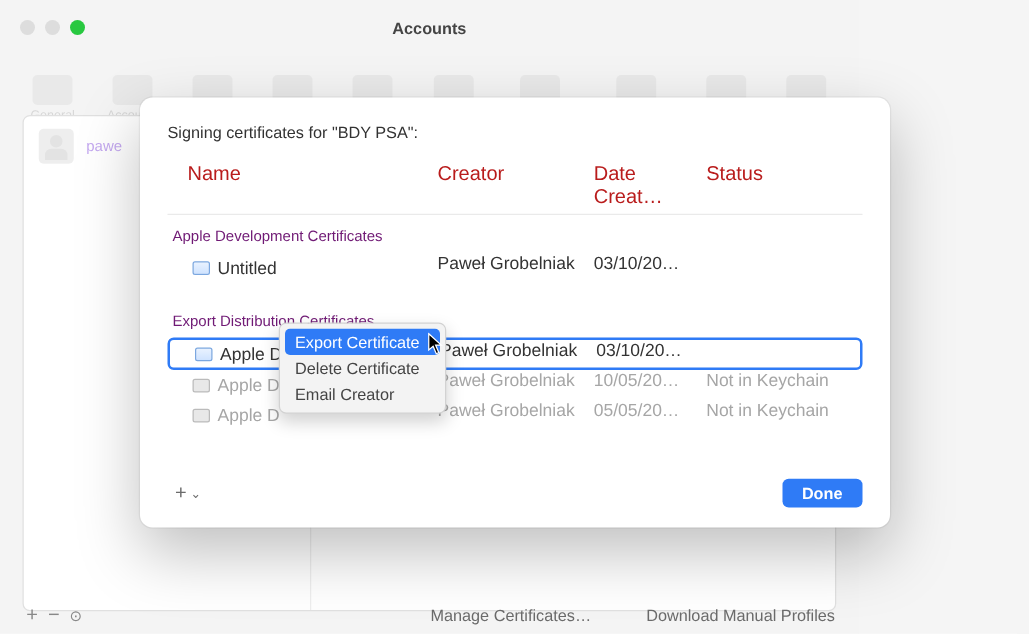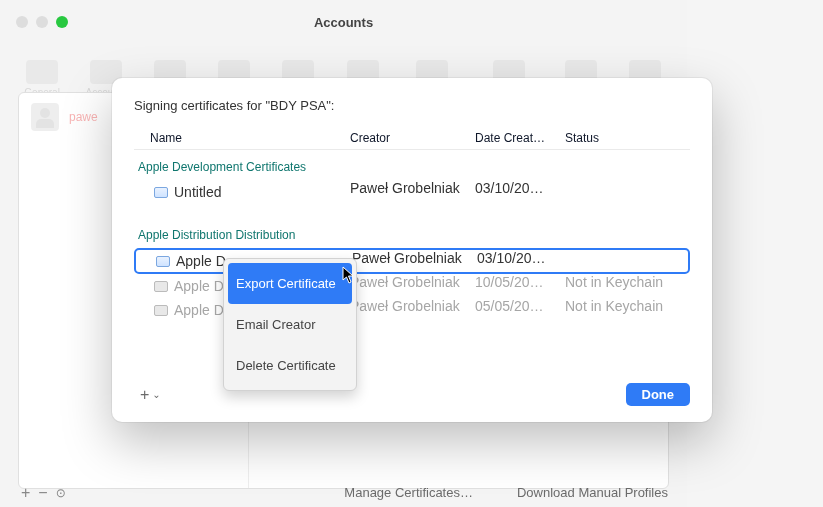--- a/index.html
+++ b/index.html
@@ -17,51 +17,51 @@
 .toolbar{height:54px;display:flex;align-items:flex-end;justify-content:center;gap:14px;opacity:0.18;filter:blur(0.5px)}
 .tool-item{display:flex;flex-direction:column;align-items:center;font-size:10px;color:#555;min-width:50px}
 .tool-icon-box{width:32px;height:24px;background:#bbb;border-radius:4px;margin-bottom:3px}
 
 .content-area{position:absolute;left:18px;right:18px;top:92px;bottom:18px;background:#fff;border:1px solid #e0e0e0;border-radius:6px}
 .sidebar-bg{position:absolute;left:0;top:0;bottom:0;width:230px;border-right:1px solid #eee}
 .account-row{display:flex;align-items:center;gap:10px;padding:10px 12px;opacity:.4}
 .avatar{width:28px;height:28px;background:#d6d6d6;border-radius:4px;position:relative}
 .avatar::after{content:"";position:absolute;top:5px;left:9px;width:10px;height:10px;background:#bbb;border-radius:50%}
 .avatar::before{content:"";position:absolute;bottom:3px;left:5px;right:5px;height:9px;background:#bbb;border-radius:5px 5px 0 0}
-.acct-text{font-size:12px;color:#ef4444}
+.acct-text{font-size:12px;color:#6d28d9}
 
 .footer-dim{position:absolute;bottom:-12px;right:0;display:flex;gap:44px;color:#6b6b6b;font-size:13px}
 .footer-dim span{cursor:default}
 
 .bottom-left-controls{position:absolute;left:2px;bottom:-14px;display:flex;align-items:center;gap:8px;color:#888;font-size:16px}
 
 .modal{position:absolute;left:112px;top:78px;width:600px;height:344px;background:#fff;border-radius:10px;box-shadow:0 20px 50px rgba(0,0,0,.25),0 0 0 1px rgba(0,0,0,.05);padding:20px 22px 16px;display:flex;flex-direction:column}
 .modal-title{font-size:13px;color:#333;margin-bottom:14px}
 
-.tbl-head{display:flex;font-size:12px;color:#0f172a;padding:4px 16px;border-bottom:1px solid #eaeaea}
+.tbl-head{display:flex;font-size:16px;color:#b91c1c;padding:4px 16px;border-bottom:1px solid #eaeaea}
 .col-name{width:200px}
 .col-creator{width:125px}
 .col-date{width:90px}
 .col-status{flex:1}
 
-.section-label{font-size:12px;color:#0f766e;padding:10px 4px 6px}
+.section-label{font-size:12px;color:#701a75;padding:10px 4px 6px}
 
 .row{display:flex;font-size:14px;color:#333;height:24px;padding:0 8px 0 20px;border-radius:4px;position:relative}
 .row.dimmed{color:#a6a6a6}
 .row.selected{border:2px solid #2f7bf6;border-radius:5px;height:26px}
 .cell-name{width:196px;display:flex;align-items:center;gap:6px}
 .cell-creator{width:125px}
 .cell-date{width:90px}
 .cell-status{flex:1}
 
 .cert-icon{width:14px;height:11px;border:1px solid #7ba7e0;background:linear-gradient(#e9f2ff,#cfe3ff);border-radius:2px;display:inline-block;flex:none}
 .cert-icon.gray{border-color:#bbb;background:#e8e8e8}
 
 .context-menu{position:absolute;left:223px;top:258px;width:134px;background:#f3f3f3;border:1px solid #d2d2d2;border-radius:6px;box-shadow:0 6px 14px rgba(0,0,0,.18);padding:4px;z-index:20}
-.ctx-item{font-size:13px;color:#444;padding:13px 8px;border-radius:4px;white-space:nowrap}
+.ctx-item{font-size:13px;color:#444;padding:3px 8px;border-radius:4px;white-space:nowrap}
 .ctx-item.hl{background:#2f7bf6;color:#fff}
 .cursor{position:absolute;left:342px;top:266px;z-index:25;pointer-events:none}
 
 .modal-footer{margin-top:auto;display:flex;align-items:center;justify-content:space-between;padding-top:10px}
 .add-ctl{display:flex;align-items:center;gap:3px;color:#6b6b6b;font-size:16px;padding:2px 6px;border-radius:4px}
 .add-ctl .chev{font-size:10px}
 .done-btn{background:#2f7bf6;color:#fff;font-size:13px;border:none;padding:4px 16px;border-radius:5px;font-weight:700}
 
 .sep-h{height:14px}
 </style>
@@ -158,21 +158,21 @@
           <span class="cert-icon"></span>
           <span>Untitled</span>
         </div>
       <div class="cell-creator">Paweł Grobelniak</div>
       <div class="cell-date">03/10/20…</div>
       <div class="cell-status"></div>
     </div>
 
     <div class="sep-h"></div>
 
-    <div class="section-label">Apple Distribution Distribution</div>
+    <div class="section-label">Export Distribution Certificates</div>
 
     <div class="row selected">
       <div class="cell-name">
           <span class="cert-icon"></span>
           <span>Apple D</span>
         </div>
       <div class="cell-creator">Paweł Grobelniak</div>
       <div class="cell-date">03/10/20…</div>
       <div class="cell-status"></div>
     </div>
@@ -199,21 +199,21 @@
       <div class="add-ctl">
         <span>+</span>
         <span class="chev">⌄</span>
       </div>
       <button class="done-btn">Done</button>
     </div>
   </div>
 
   <div class="context-menu">
     <div class="ctx-item hl">Export Certificate</div>
+    <div class="ctx-item">Delete Certificate</div>
     <div class="ctx-item">Email Creator</div>
-    <div class="ctx-item">Delete Certificate</div>
   </div>
 
   <svg class="cursor" width="14" height="18" viewBox="0 0 14 18">
     <path d="M1 1 L1 14 L4.5 11 L7 17 L9 16 L6.5 10 L11 10 Z" fill="#000" stroke="#fff" stroke-width="1"></path>
   </svg>
 
 </div>
 
 </body></html>

